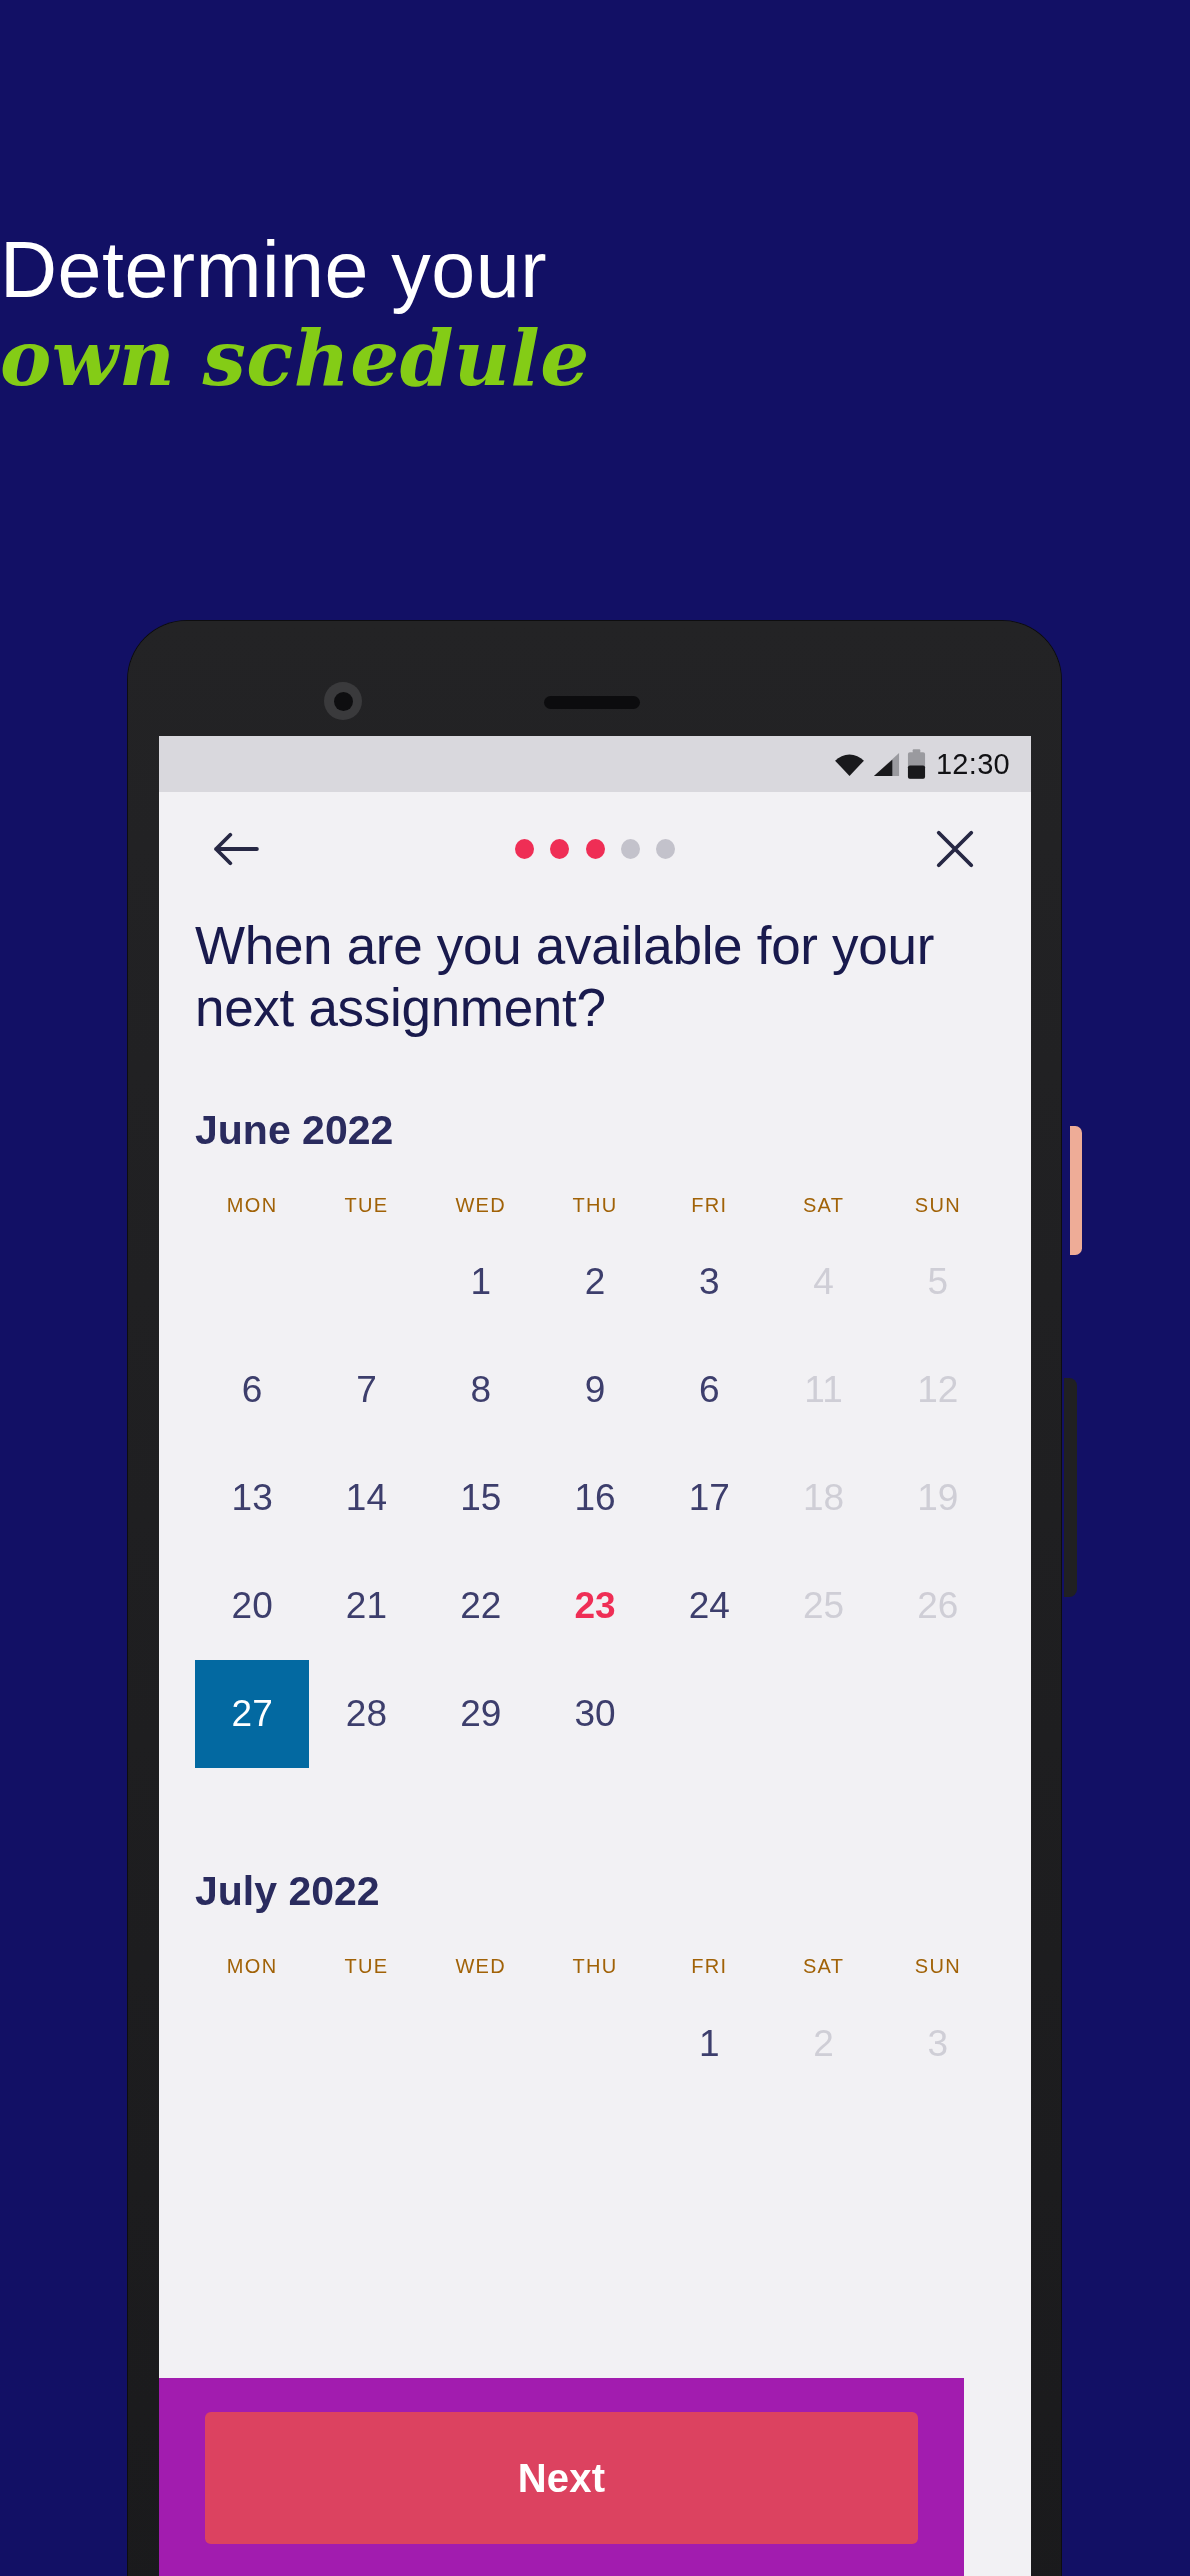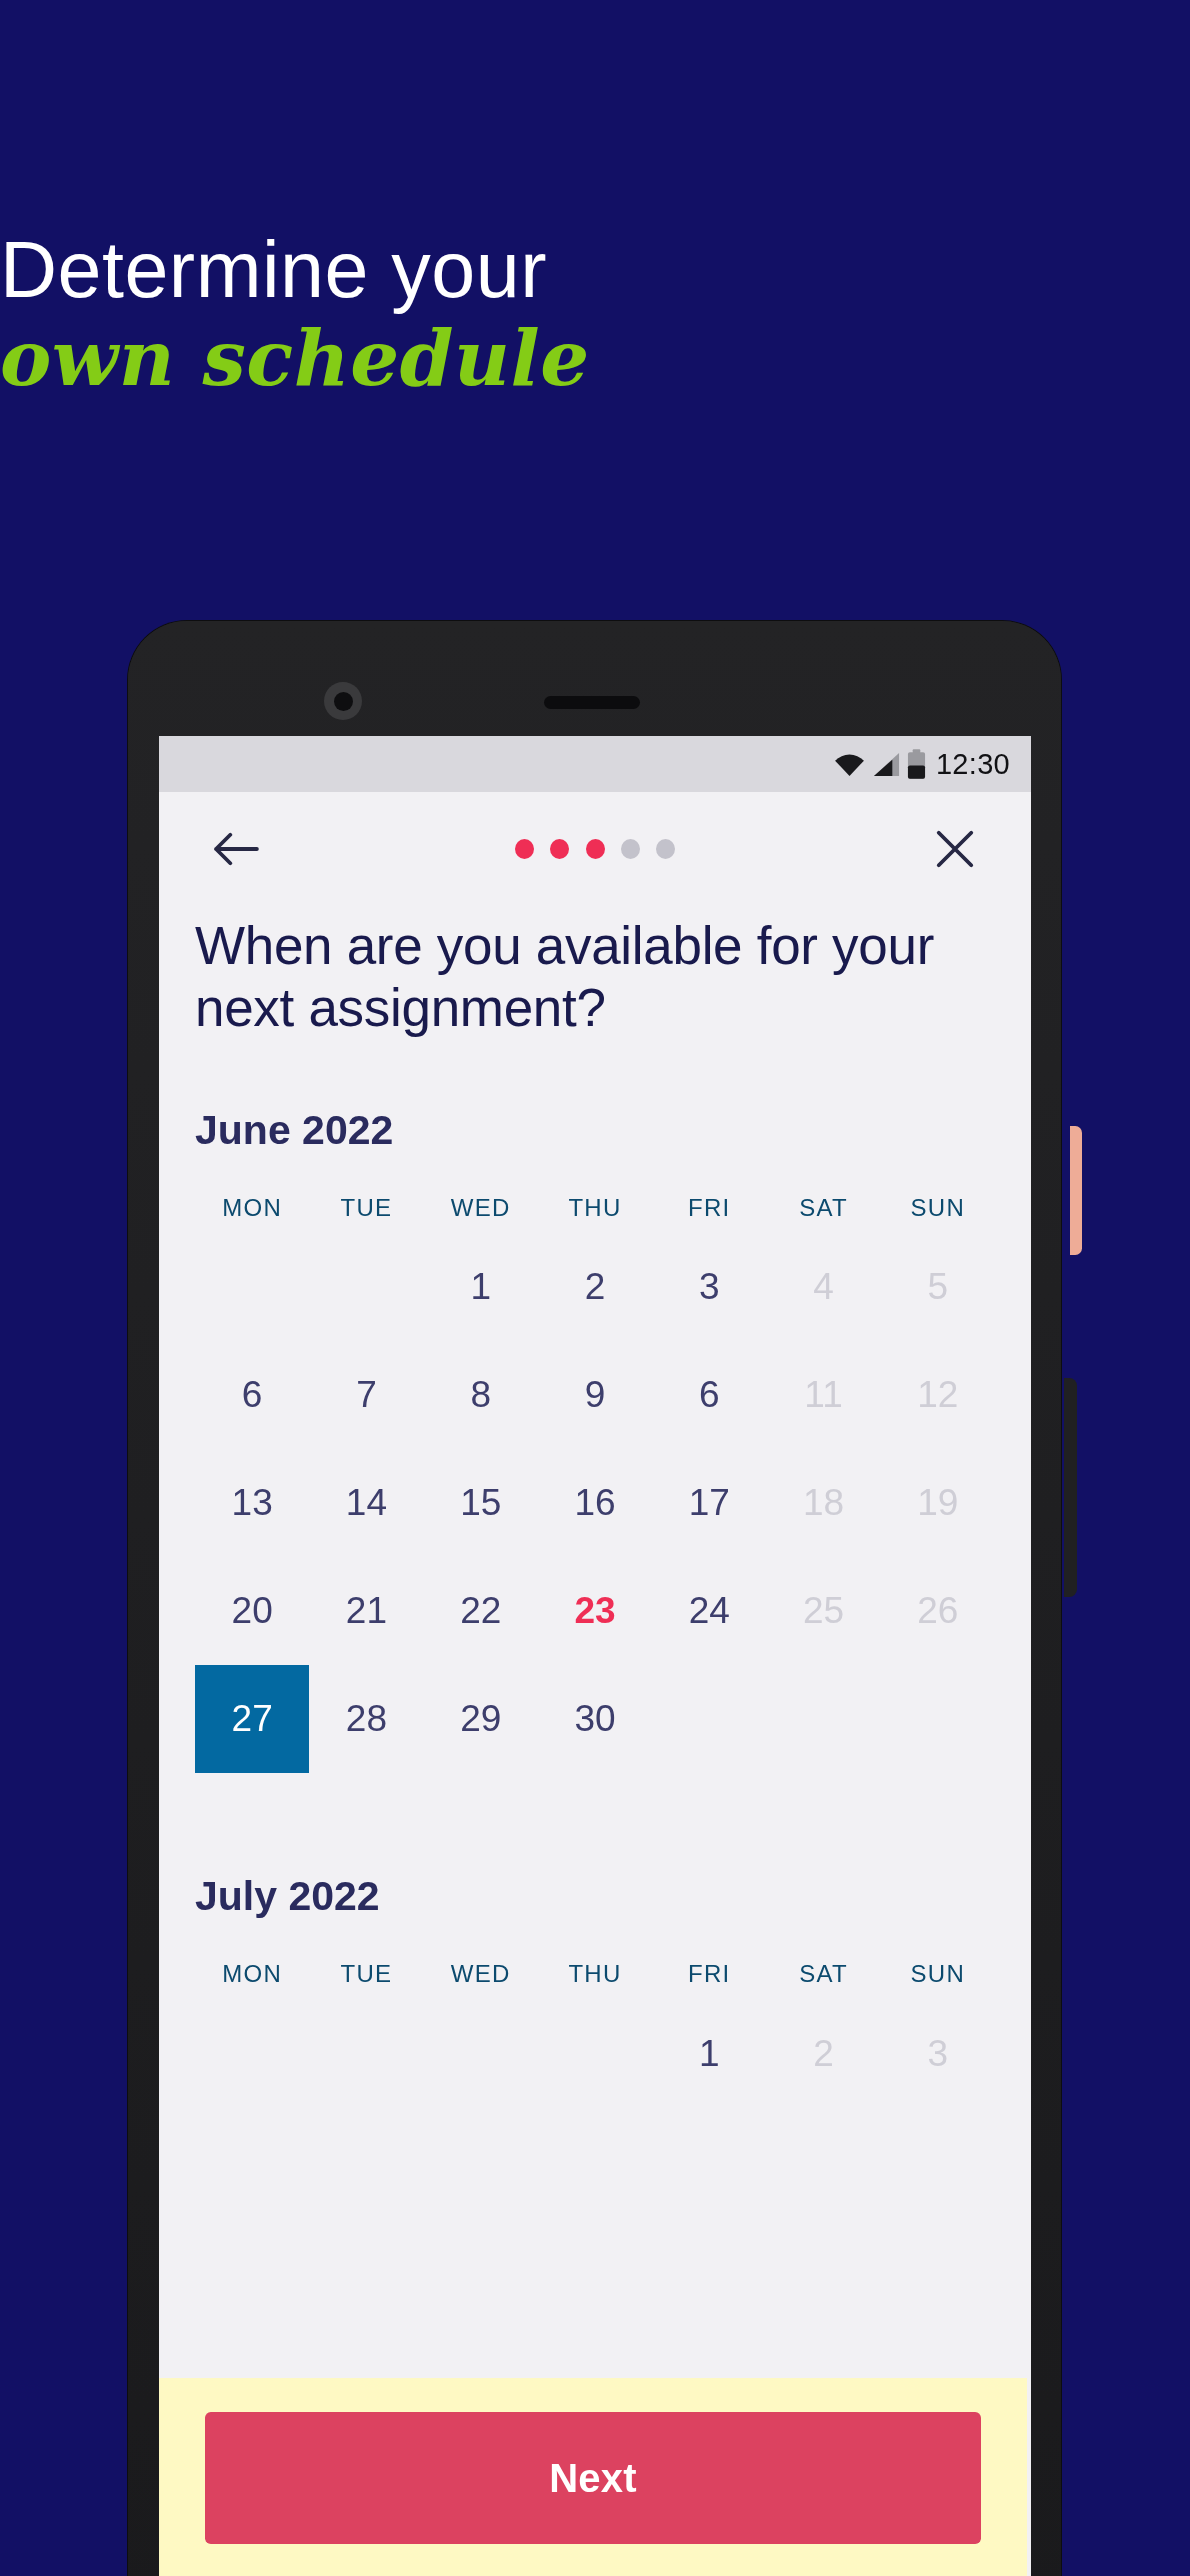--- a/index.html
+++ b/index.html
@@ -184,23 +184,23 @@
   }
   .month-title.july { margin-top:100px; }
 
   .weekdays {
     display:grid;
     grid-template-columns:repeat(7,1fr);
     margin-top:40px;
   }
   .wd {
     text-align:center;
-    font-size:24px;
+    font-size:20px;
     letter-spacing:1.3px;
-    color:#0c4a6e;
+    color:#a16207;
     font-weight:400;
   }
 
   .days {
     display:grid;
     grid-template-columns:repeat(7,1fr);
     margin-top:11.5px;
   }
   .day {
     height:108px;
@@ -220,23 +220,23 @@
   .day.selected {
     background:#0369a1;
     color:#ffffff;
     font-weight:400;
   }
 
   
   .bottom-bar {
     position:absolute;
     left:0; bottom:0;
-    width:868px;
+    width:805px;
     height:198px;
-    background:#fef9c3;
+    background:#a21caf;
     padding:34px 46px 0 46px;
   }
   .next-btn {
     width:100%;
     height:132px;
     border:none;
     border-radius:5.8px;
     background:#dc4260;
     color:#ffffff;
     font-size:40px;

